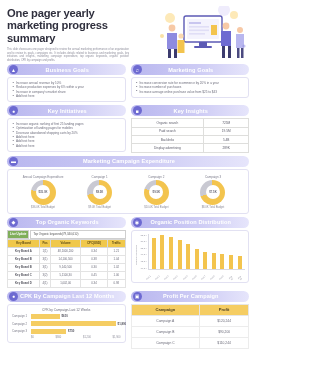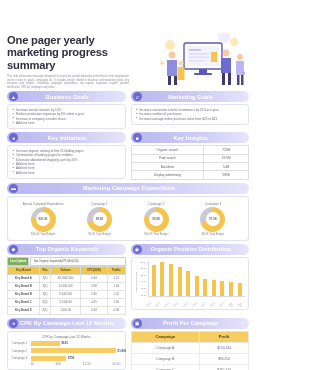--- a/index.html
+++ b/index.html
@@ -4,21 +4,21 @@
 <style>
   * { box-sizing: border-box; margin:0; padding:0; }
   body {
     width:256px; height:370px; background:#ffffff;
     font-family:"Liberation Sans", sans-serif;
     color:#3b3b3b; overflow:hidden; position:relative;
   }
   .page { width:256px; height:370px; padding:6px 7px 4px 7px; position:relative; }
 
   
-  .header { display:flex; align-items:flex-start; gap:12px; height:56px;margin-top:27px; }
+  .header { display:flex; align-items:flex-start; gap:12px; height:56px; }
   .header-left { width:150px; padding-top:1px; }
   .title {
     font-size:11.2px; line-height:12.4px; font-weight:700;
     color:#2f2f3d; letter-spacing:-0.2px;
   }
   .intro {
     margin-top:4px; font-size:2.6px; line-height:3.5px;
     color:#8d8d9b; text-align:justify; width:122px;
   }
   .header-art { flex:1; position:relative; height:54px; }

